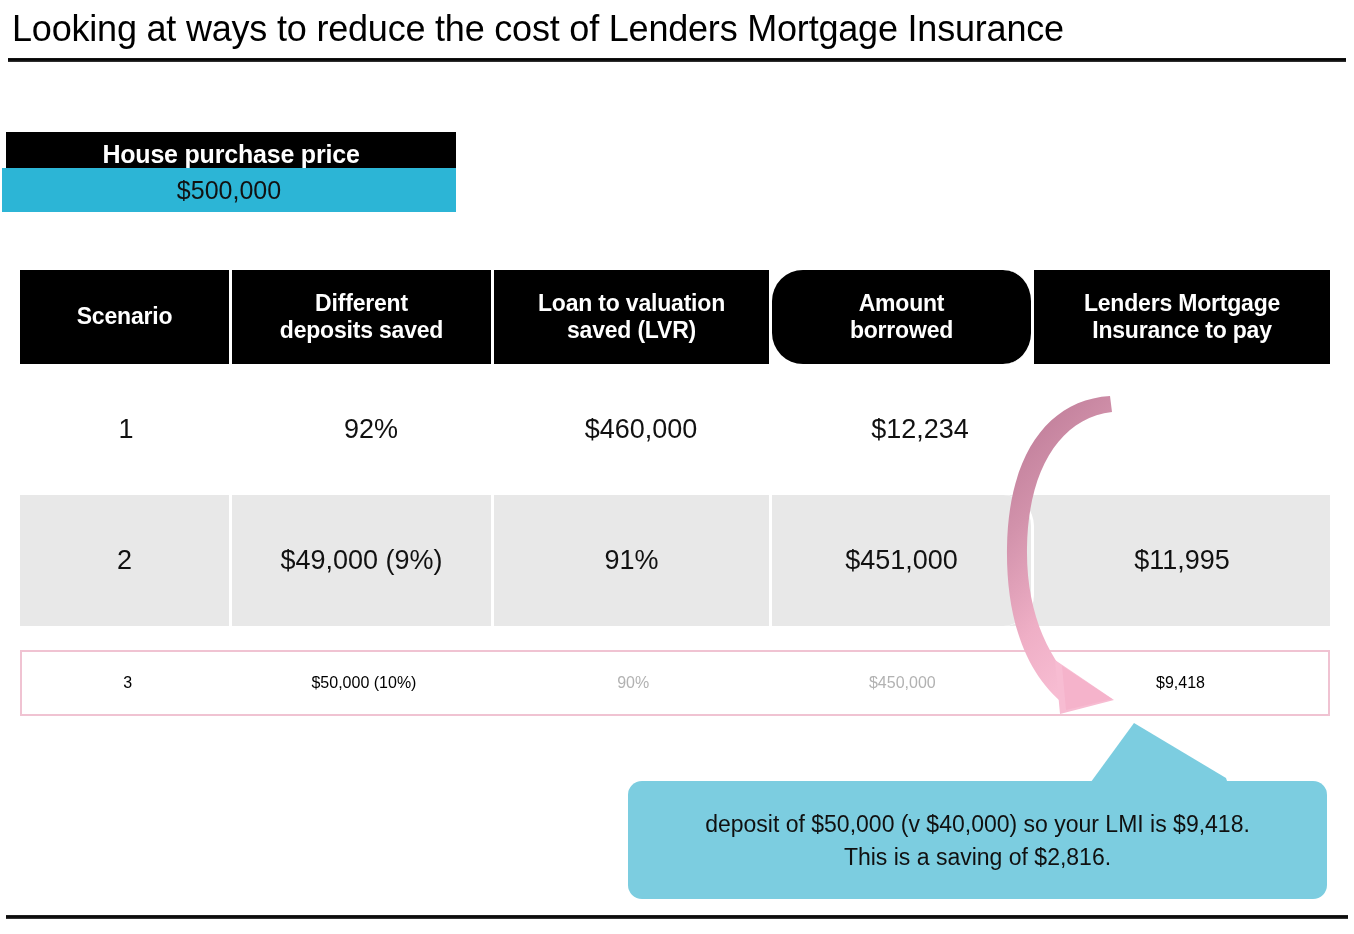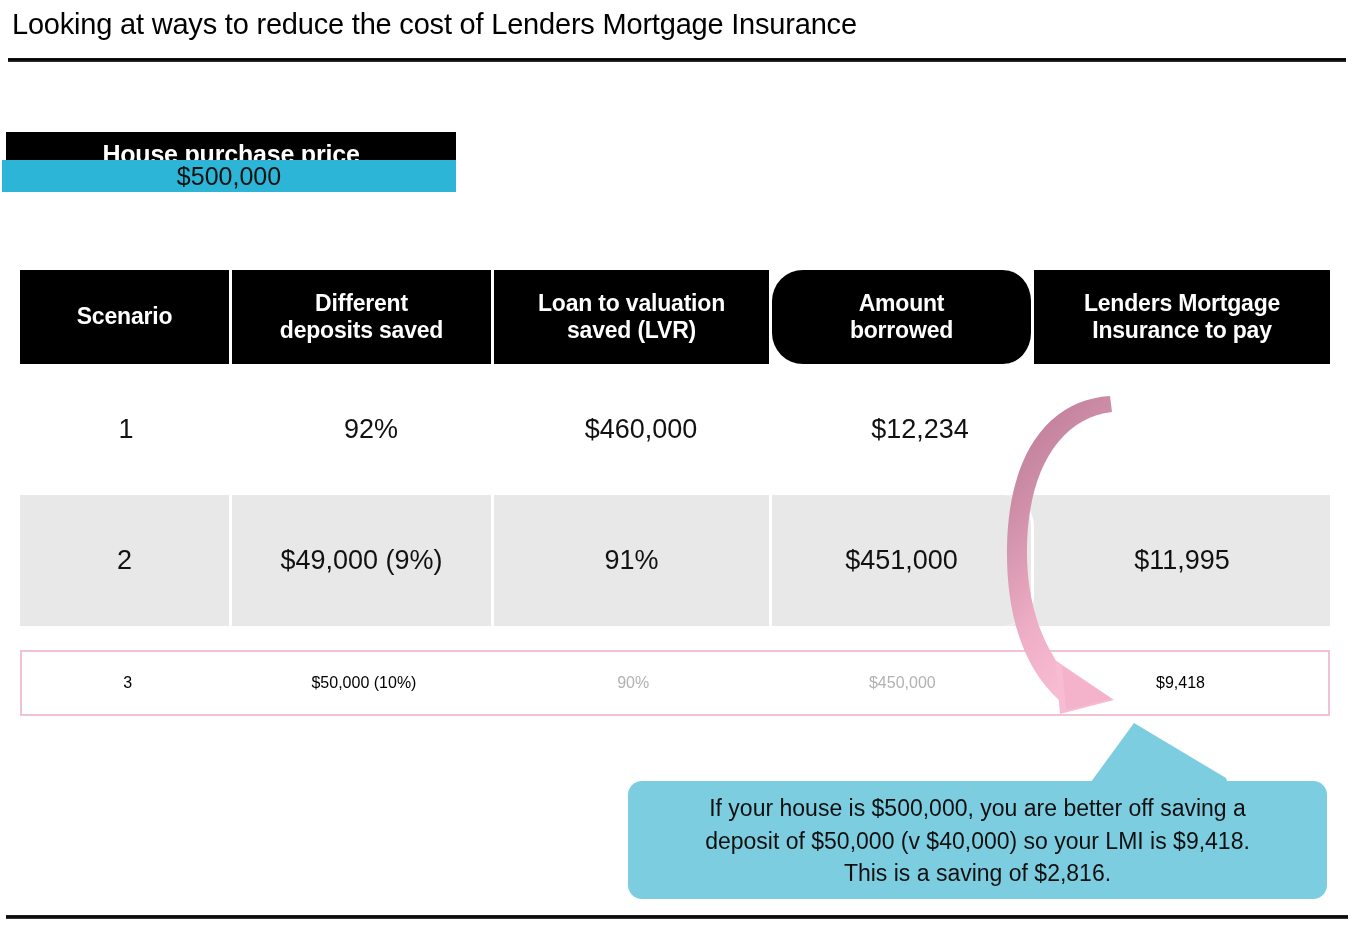--- a/index.html
+++ b/index.html
@@ -21,21 +21,21 @@
     position: absolute;
     left: 0;
     top: 0;
     width: 1354px;
     height: 70px;
   }
   .page-title {
     position: absolute;
     left: 12px;
     top: 8px;
-    font-size: 29px;
+    font-size: 36px;
     font-weight: 400;
     color: #000000;
     letter-spacing: -0.2px;
     white-space: nowrap;
   }
   .title-rule {
     position: absolute;
     left: 8px;
     top: 58px;
     width: 1338px;
@@ -56,23 +56,23 @@
     font-weight: bold;
     display: flex;
     align-items: center;
     justify-content: center;
     letter-spacing: -0.2px;
     margin-top: 16px;
   }
   .price-value {
     position: absolute;
     left: 2px;
-    top: 160px;
+    top: 168px;
     width: 454px;
-    height: 32px;
+    height: 44px;
     background: #2cb5d6;
     color: #111111;
     font-size: 25px;
     font-weight: 400;
     display: flex;
     align-items: center;
     justify-content: center;
   }
 
   
@@ -276,19 +276,18 @@
   <polygon points="1055,660 1114,700 1060,714" fill="#f7bcd2"></polygon>
   <polygon points="1062,666 1112,699 1066,710" fill="#f5b3cb"></polygon>
 </svg>
 
 <svg class="callout-tail" viewBox="0 0 200 70">
   <polygon points="56,70 58,66 104,3 196,58 200,70" fill="#7ccde0"></polygon>
 </svg>
 
 <div class="callout">
   <div class="callout-text">
-    <div>If your house is $500,000, you are better off saving a</div>
     <div>deposit of $50,000 (v $40,000) so your LMI is $9,418.</div>
     <div>This is a saving of $2,816.</div>
   </div>
 </div>
 
 <div class="bottom-rule"></div>
 
 </body></html>

